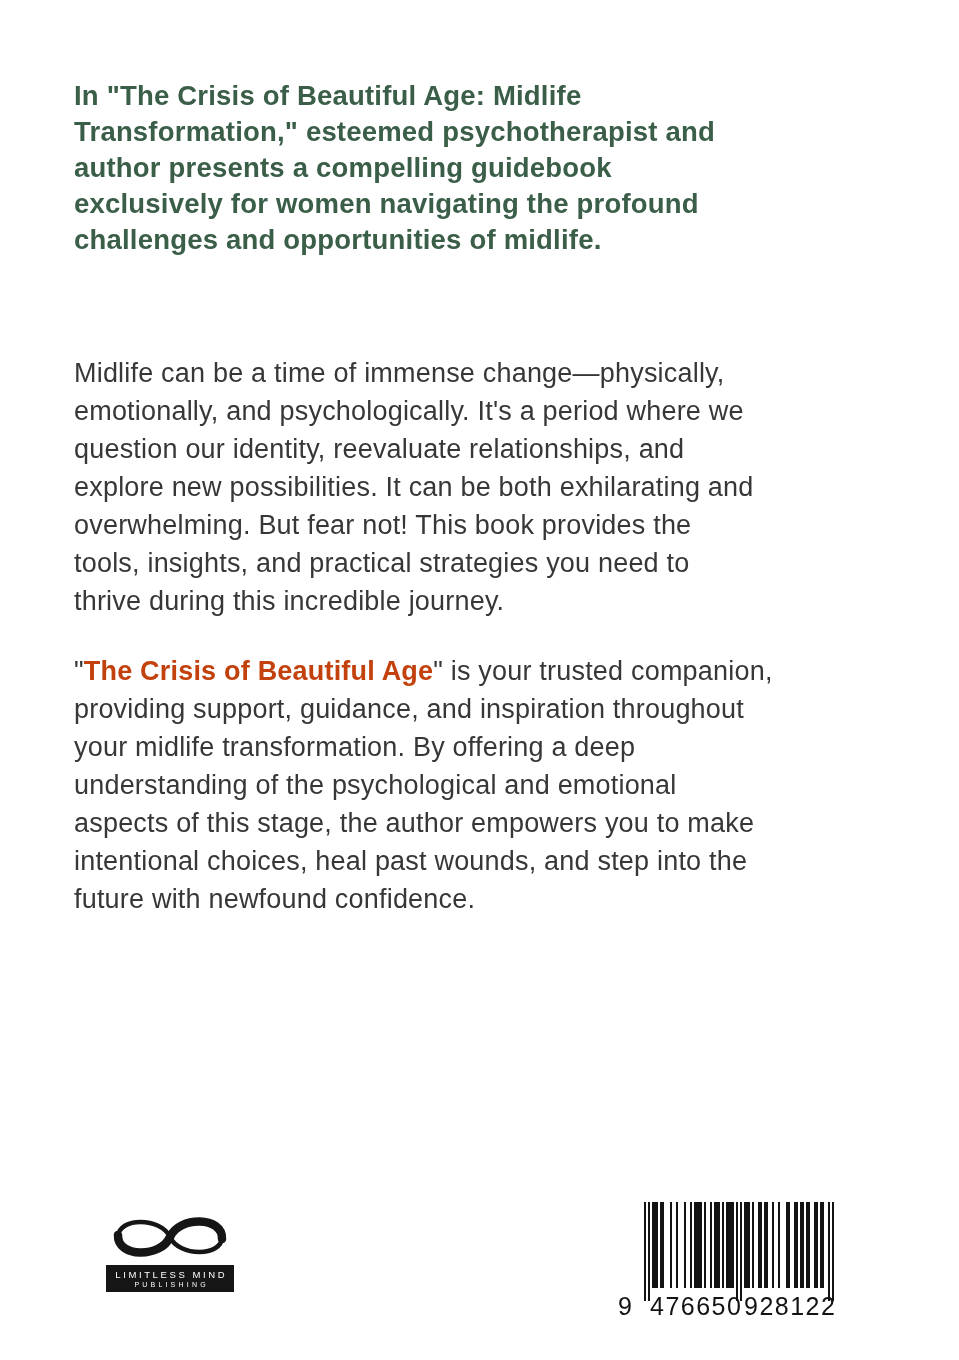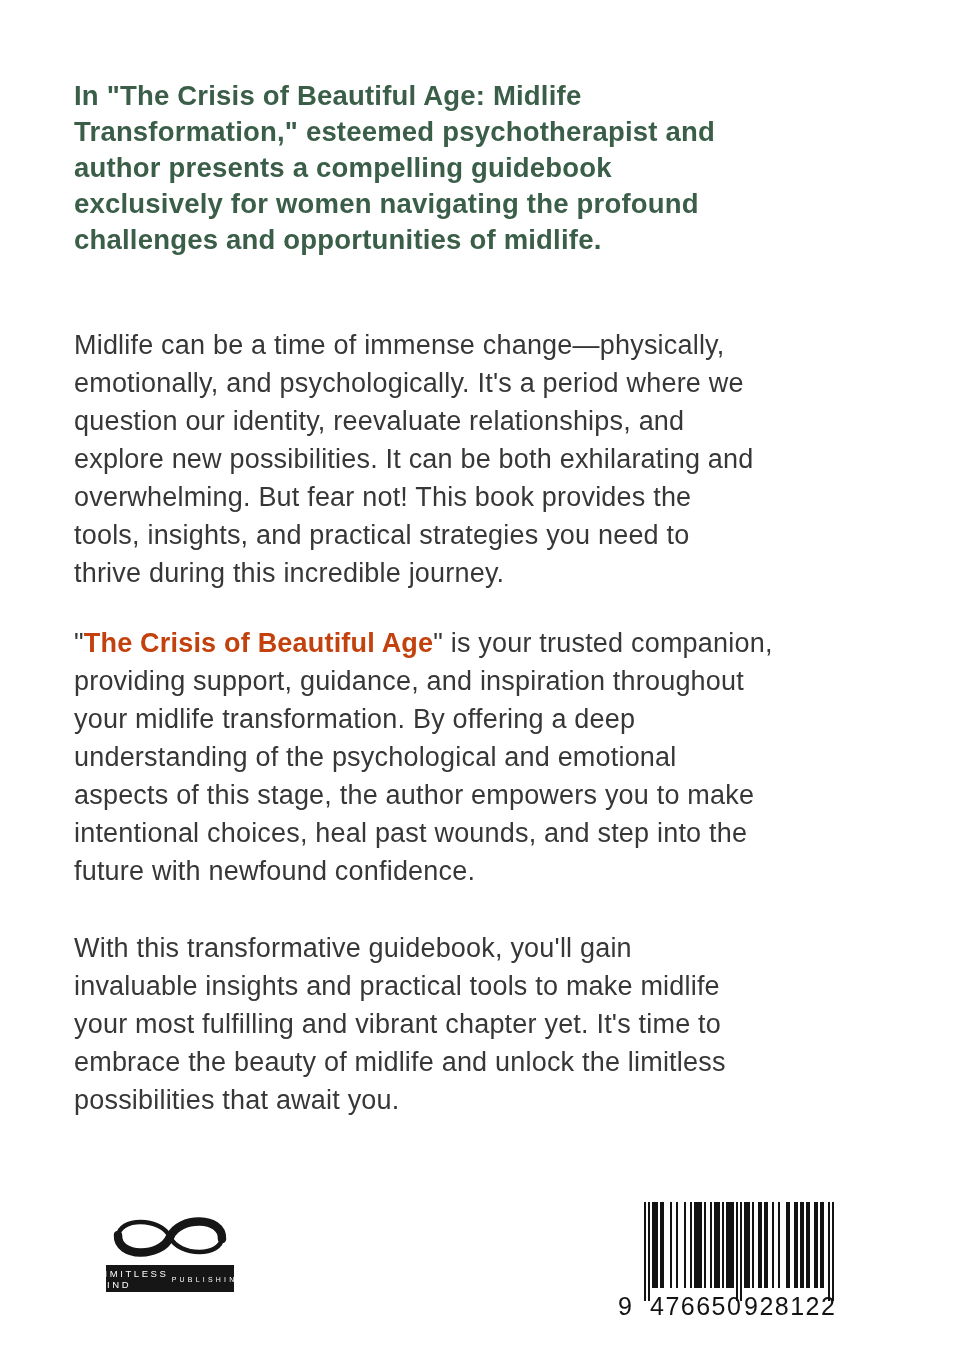--- a/index.html
+++ b/index.html
@@ -19,36 +19,37 @@
     position: absolute; left: 74px; top: 78px; width: 810px;
     color: #3a5e48;
     font-size: 27.5px; line-height: 36px; font-weight: 700;
     letter-spacing: 0.2px;
   }
   .para {
     position: absolute; left: 74px; width: 800px;
     color: #373737;
     font-size: 27px; line-height: 38px; font-weight: 400;
     letter-spacing: 0.2px;
+    margin-top: 28px;
   }
   .p2 { top: 326px; }
   .p3 { top: 624px; }
   .p4 { top: 929px; }
   .p3 strong { font-weight: 700; color: #c2410c; }
 
   
   .logo {
     position: absolute; left: 106px; top: 1210px; width: 128px;
     display: flex; flex-direction: column; align-items: center;
   }
   .logo svg { display: block; }
   .logo-bar {
     width: 128px; height: 27px; margin-top: 1px;
     background: #161616; color: #ffffff;
-    display: flex; flex-direction: row; align-items: center; justify-content: center;
+    display: flex; flex-direction: column; align-items: center; justify-content: center;
   }
   .logo-bar .l1 { font-size: 9.5px; letter-spacing: 2.6px; font-weight: 400; margin-left: 2.6px; }
   .logo-bar .l2 { font-size: 7px; letter-spacing: 3.2px; font-weight: 400; margin-top: 1px; margin-left: 3.2px; }
 
   
   .barcode { position: absolute; left: 618px; top: 1202px; width: 220px; height: 122px; }
   .bars {
     position: absolute; left: 26px; top: 0;
     display: flex; align-items: flex-start;
   }
@@ -84,25 +85,20 @@
 thrive during this incredible journey.</p>
 
   <p class="para p3"><span>"</span><strong>The Crisis of Beautiful Age</strong><span>" is your trusted companion,
 providing support, guidance, and inspiration throughout
 your midlife transformation. By offering a deep
 understanding of the psychological and emotional
 aspects of this stage, the author empowers you to make
 intentional choices, heal past wounds, and step into the
 future with newfound confidence.</span></p>
 
-  <p class="para p4">With this transformative guidebook, you'll gain
-invaluable insights and practical tools to make midlife
-your most fulfilling and vibrant chapter yet. It's time to
-embrace the beauty of midlife and unlock the limitless
-possibilities that await you.</p>
 
   <div class="logo">
     <svg width="120" height="54" viewBox="0 0 120 52" fill="none" xmlns="http://www.w3.org/2000/svg">
       <path d="M60 26 C51 6 8 6 8 26 C8 46 51 46 60 26 C69 6 112 6 112 26 C112 46 69 46 60 26 Z" stroke="#161616" stroke-width="4.5"></path>
       <path d="M60 26 C69 5 113 5 112 28" stroke="#161616" stroke-width="8.5" stroke-linecap="round"></path>
       <path d="M60 26 C51 47 7 47 8 24" stroke="#161616" stroke-width="8.5" stroke-linecap="round"></path>
     </svg>
     <div class="logo-bar">
       <div class="l1">LIMITLESS MIND</div>
       <div class="l2">PUBLISHING</div>

